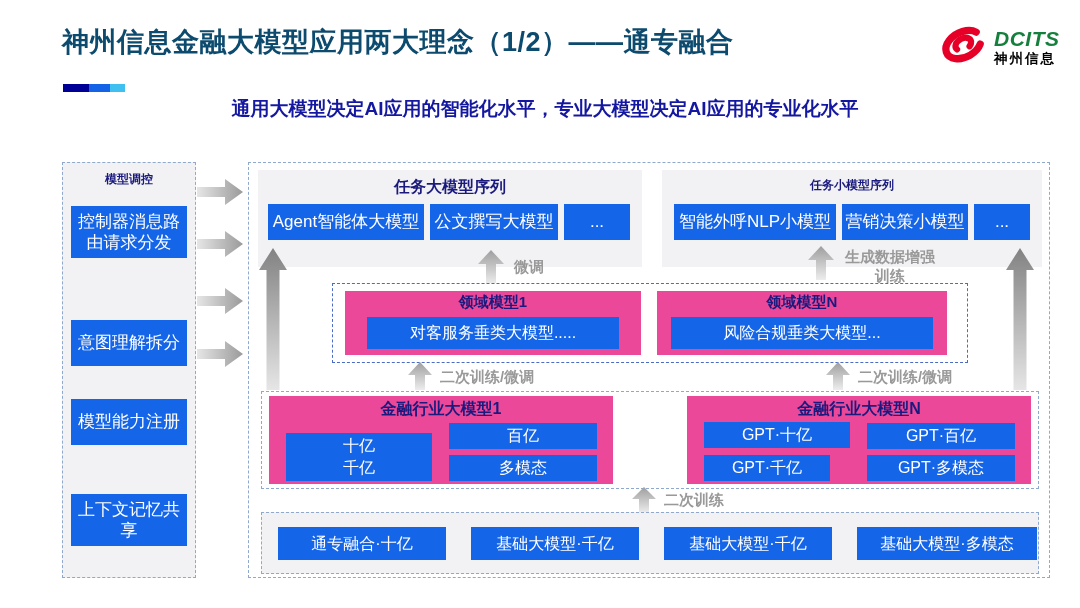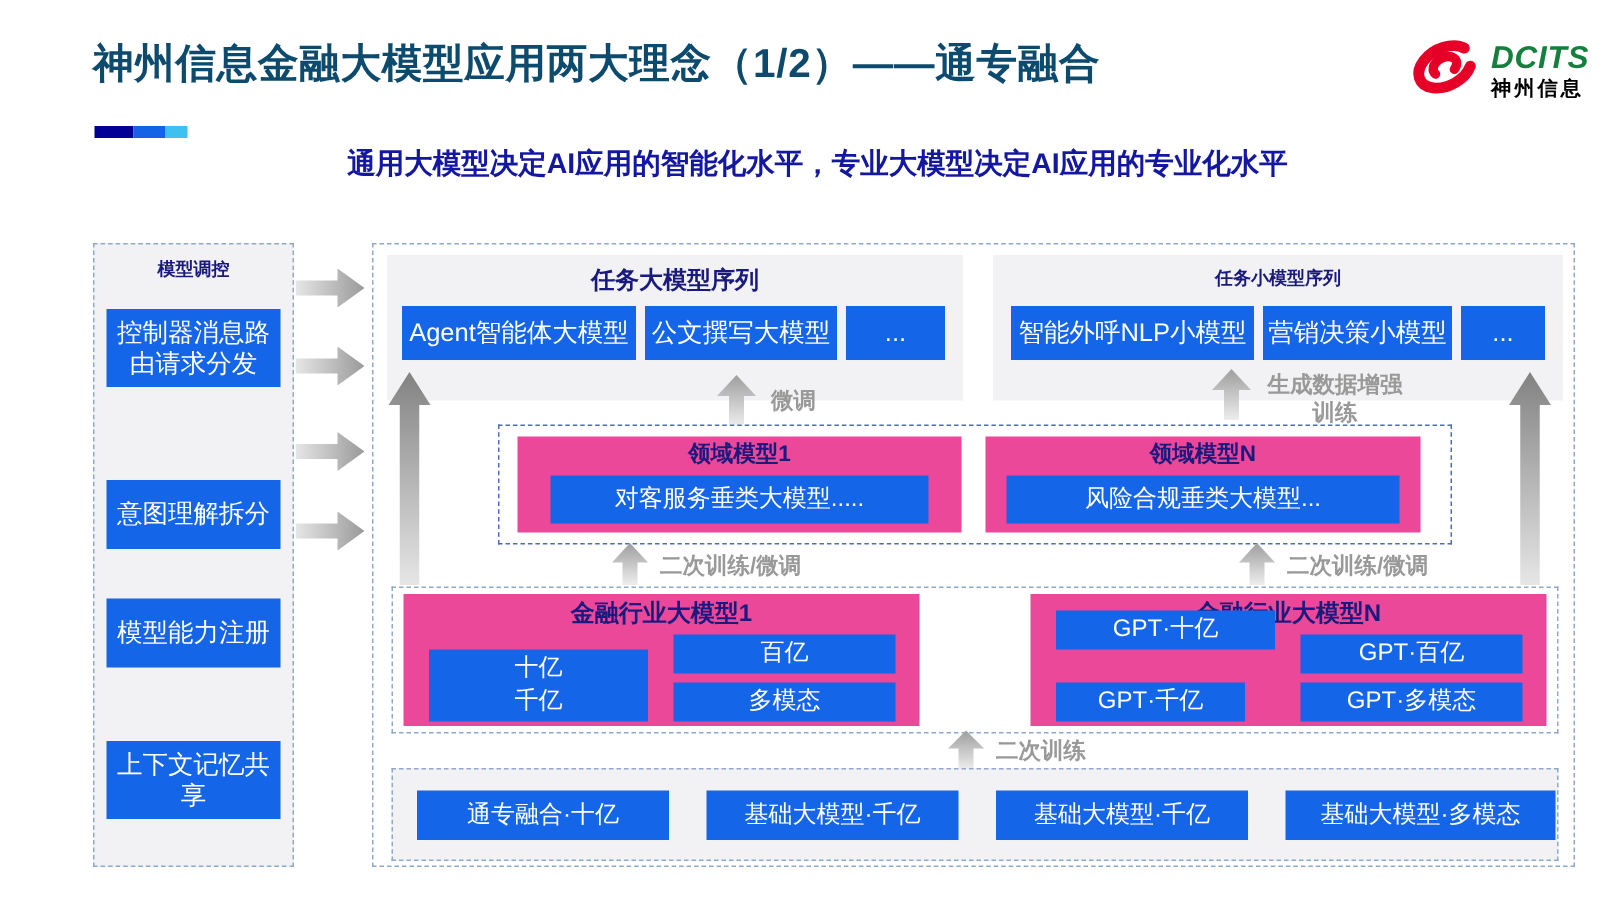--- a/index.html
+++ b/index.html
@@ -154,21 +154,21 @@
   <div class="abs box-dashed-white" style="left:261px;top:391px;width:776px;height:96px;">
     <div class="gray-panel" style="left:7px;top:4px;width:344px;height:88px;">
       <div class="box-header" style="top:3px;font-size:16px;">金融行业大模型1</div>
       <div class="btn btn-16" style="left:17px;top:37px;width:146px;height:26px;">十亿</div>
       <div class="btn btn-16" style="left:180px;top:27px;width:148px;height:26px;">百亿</div>
       <div class="btn btn-16" style="left:17px;top:59px;width:146px;height:26px;">千亿</div>
       <div class="btn btn-16" style="left:180px;top:59px;width:148px;height:26px;">多模态</div>
     </div>
     <div class="gray-panel" style="left:425px;top:4px;width:344px;height:88px;">
       <div class="box-header" style="top:3px;font-size:16px;">金融行业大模型N</div>
-      <div class="btn btn-16" style="left:17px;top:11px;width:146px;height:26px;">GPT·十亿</div>
+      <div class="btn btn-16" style="left:17px;top:26px;width:146px;height:26px;">GPT·十亿</div>
       <div class="btn btn-16" style="left:180px;top:27px;width:148px;height:26px;">GPT·百亿</div>
       <div class="btn btn-16" style="left:17px;top:59px;width:126px;height:26px;">GPT·千亿</div>
       <div class="btn btn-16" style="left:180px;top:59px;width:148px;height:26px;">GPT·多模态</div>
     </div>
   </div>
 
   <svg class="abs" style="left:632px;top:487px;" width="24" height="26" viewBox="0 0 24 26">
       <polygon points="12,0 24,12 17,12 17,26 7,26 7,12 0,12" fill="url(#gradUpSmall)"></polygon>
     </svg>
   <div class="arrow-label" style="left:664px;top:491px;">二次训练</div>

